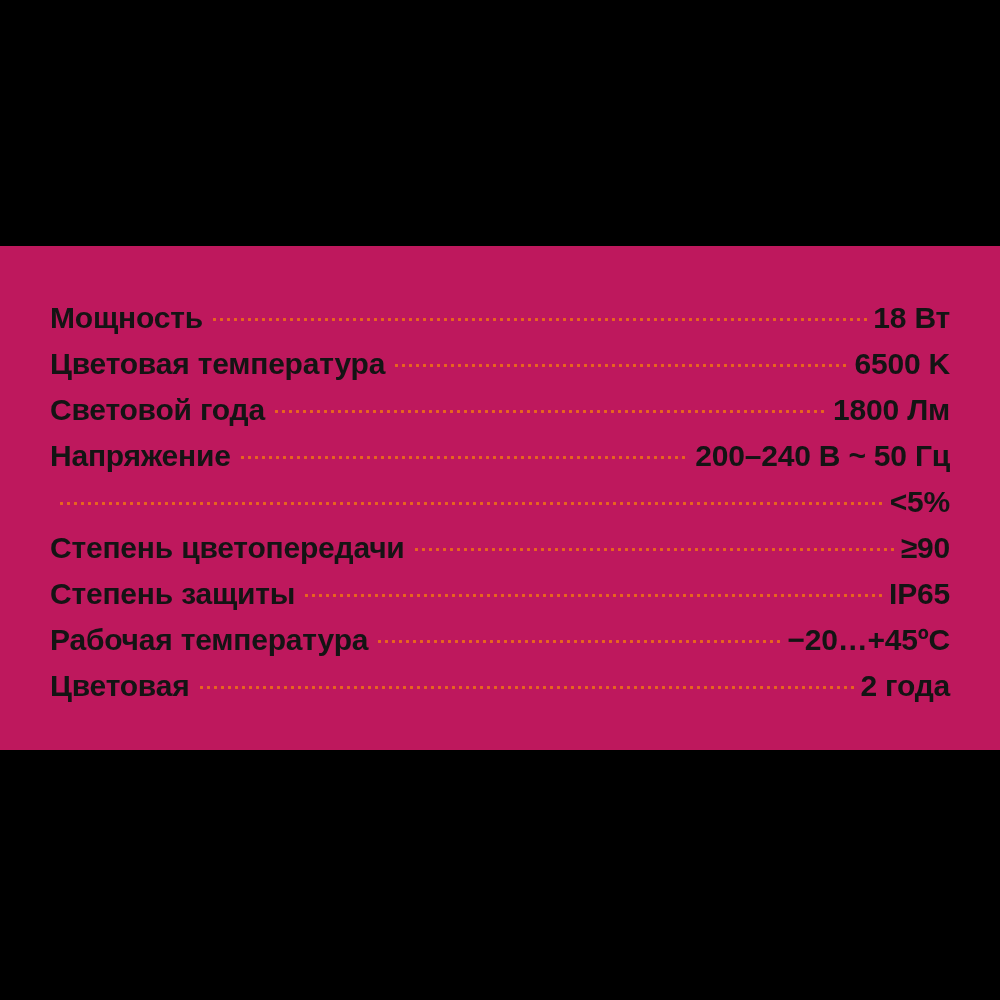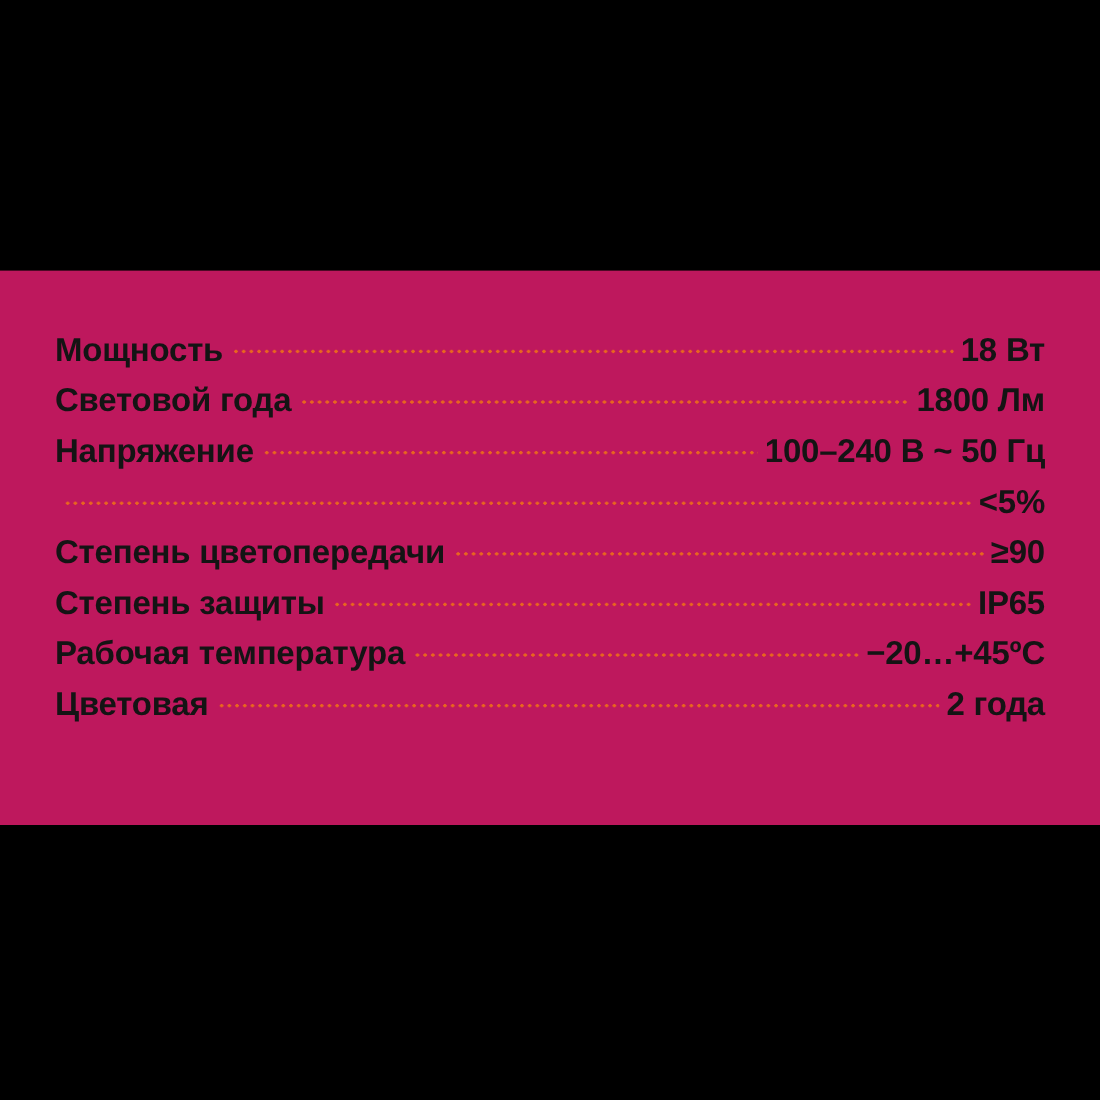--- a/index.html
+++ b/index.html
@@ -74,31 +74,36 @@
 <div class="page">
 
   <div class="spec-panel">
 
     <div class="spec-line">
       <span class="spec-label">Мощность</span>
       <span class="spec-dots"></span>
       <span class="spec-value">18 Вт</span>
     </div>
 
+    <div class="spec-line">
+      <span class="spec-label">Цветовая температура</span>
+      <span class="spec-dots"></span>
+      <span class="spec-value">6500 K</span>
+    </div>
 
     <div class="spec-line">
       <span class="spec-label">Световой года</span>
       <span class="spec-dots"></span>
       <span class="spec-value">1800 Лм</span>
     </div>
 
     <div class="spec-line">
       <span class="spec-label">Напряжение</span>
       <span class="spec-dots"></span>
-      <span class="spec-value">100–240 В ~ 50 Гц</span>
+      <span class="spec-value">200–240 В ~ 50 Гц</span>
     </div>
 
     <div class="spec-line">
       <span class="spec-dots"></span>
       <span class="spec-value">&lt;5%</span>
     </div>
 
     <div class="spec-line">
       <span class="spec-label">Степень цветопередачи</span>
       <span class="spec-dots"></span>

